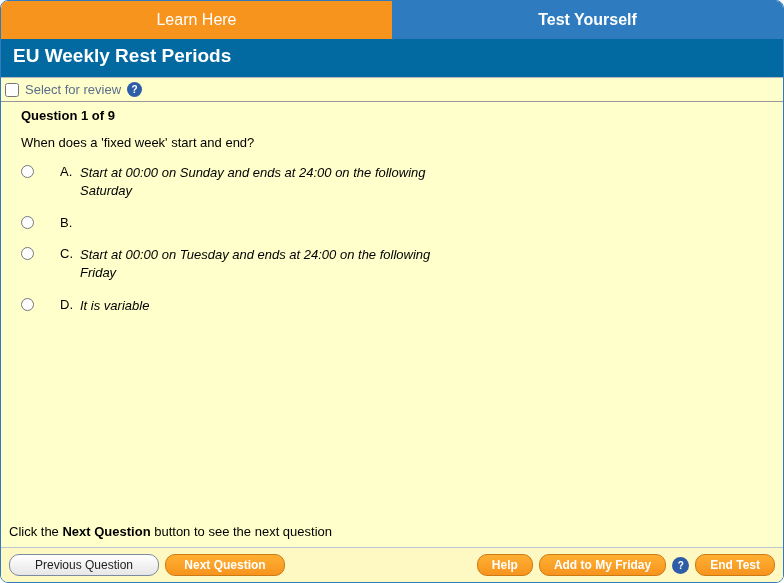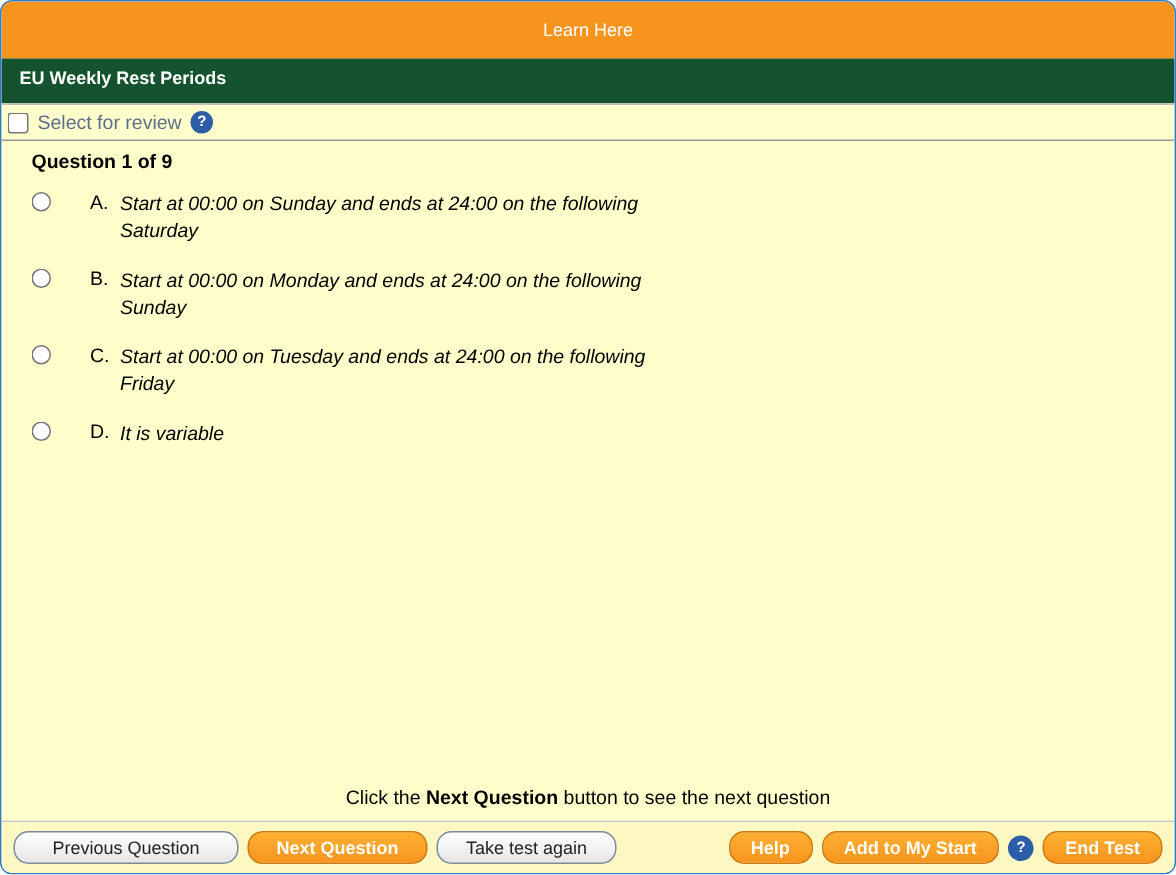--- a/index.html
+++ b/index.html
@@ -23,30 +23,30 @@
   .tabs {
     display: flex;
     height: 38px;
   }
   .tab {
     flex: 1;
     display: flex;
     align-items: center;
     justify-content: center;
     color: #fff;
-    font-size: 12px;
+    font-size: 16px;
     cursor: pointer;
   }
   .tab-learn { background: #f7941e; }
   .tab-test { background: #2e7cbf; font-weight: bold; }
   .topic-bar {
-    background: #14532d;
+    background: #0369a1;
     color: #fff;
     font-weight: bold;
-    font-size: 12px;
+    font-size: 19px;
     padding: 6px 12px 10px 12px;
   }
   .content {
     flex: 1;
     background: #ffffcc;
     border-top: 1px solid #bbb;
     display: flex;
     flex-direction: column;
     position: relative;
   }
@@ -89,21 +89,20 @@
     align-items: flex-start;
     gap: 10px;
     margin-bottom: 16px;
   }
   .opt-row input[type=radio] { margin-top: 1px; }
   .opt-letter { width: 26px; padding-left: 16px; }
   .opt-text { flex: 1; line-height: 1.35; font-style: italic; }
   .next-hint {
     padding: 4px 8px 8px 8px;
     font-size: 13px;
-    text-align: center;
   }
   .next-hint .bold { font-weight: bold; }
   .footer {
     background: #fef9c3;
     border-top: 1px solid #bcc6d4;
     padding: 6px 8px;
     display: flex;
     align-items: center;
     gap: 6px;
   }
@@ -126,45 +125,46 @@
   }
   .spacer { flex: 1; }
 </style>
 </head>
 <body>
 
 <div class="app">
 
   <div class="tabs">
     <div class="tab tab-learn">Learn Here</div>
+    <div class="tab tab-test">Test Yourself</div>
   </div>
 
   <div class="topic-bar">EU Weekly Rest Periods</div>
 
   <div class="content">
 
     <div class="review-bar">
       <input type="checkbox" style="">
       <span>Select for review</span>
       <span class="help-circle">?</span>
     </div>
 
     <div class="qbody">
       <div class="q-counter">Question 1 of 9</div>
+      <div class="q-text">When does a 'fixed week' start and end?</div>
 
       <div class="options">
         <label class="opt-row">
           <input type="radio" name="q" style="">
           <span class="opt-letter">A.</span>
           <span class="opt-text">Start at 00:00 on Sunday and ends at 24:00 on the following Saturday</span>
         </label>
         <label class="opt-row">
           <input type="radio" name="q" style="">
           <span class="opt-letter">B.</span>
-          <span class="opt-text">Start at 00:00 on Monday and ends at 24:00 on the following Sunday</span>
         </label>
         <label class="opt-row">
           <input type="radio" name="q" style="">
           <span class="opt-letter">C.</span>
           <span class="opt-text">Start at 00:00 on Tuesday and ends at 24:00 on the following Friday</span>
         </label>
         <label class="opt-row">
           <input type="radio" name="q" style="">
           <span class="opt-letter">D.</span>
           <span class="opt-text">It is variable</span>
@@ -174,21 +174,20 @@
 
     <div class="next-hint">
       <span>Click the </span><span class="bold">Next Question</span><span> button to see the next question</span>
     </div>
 
   </div>
 
   <div class="footer">
     <button class="btn btn-wide">Previous Question</button>
     <button class="btn btn-orange" style="min-width:120px">Next Question</button>
-    <button class="btn" style="min-width:120px">Take test again</button>
     <div class="spacer"></div>
     <button class="btn btn-orange">Help</button>
-    <button class="btn btn-orange">Add to My Start</button>
+    <button class="btn btn-orange">Add to My Friday</button>
     <span class="help-circle" style="width:17px;height:17px">?</span>
     <button class="btn btn-orange">End Test</button>
   </div>
 
 </div>
 
 </body></html>

